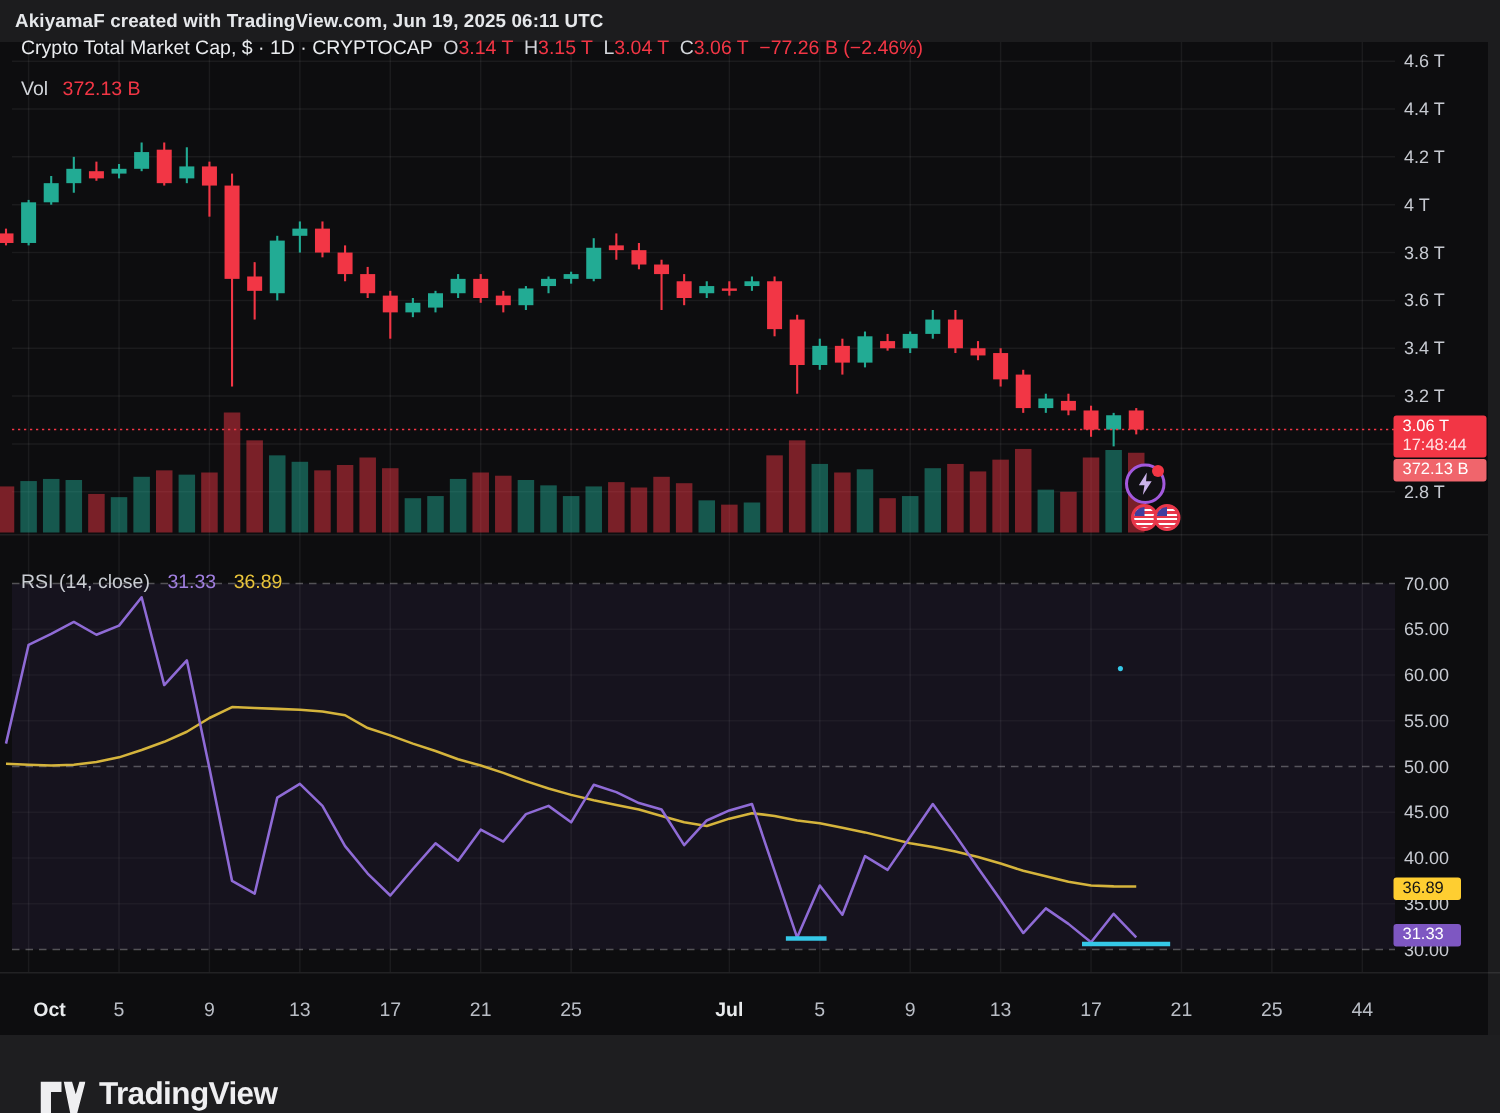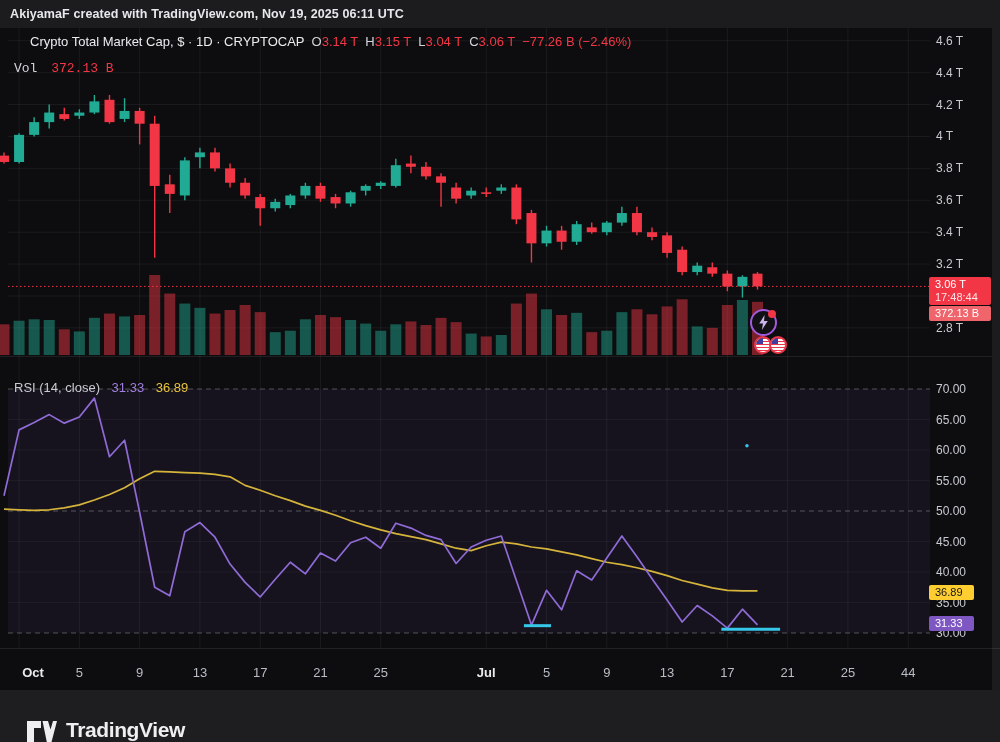--- a/index.html
+++ b/index.html
@@ -8,22 +8,22 @@
   .topbar{position:absolute;left:0;top:0;width:100%;height:28px;background:#1C1C1E;
           display:flex;align-items:center;}
   .topbar span{margin-left:10px;font-size:12.5px;font-weight:700;color:#E6E8EB;letter-spacing:.1px;}
   .chartbg{position:absolute;left:0;top:28px;width:1000px;height:662px;background:#0D0D0F;}
   #chartsvg{position:absolute;left:0;top:28px;}
   .rightstrip{position:absolute;left:992px;top:28px;width:8px;height:662px;background:#1C1C1E;}
 
   .legend{position:absolute;font-size:13px;color:#E9EBEE;white-space:nowrap;}
   .legend .k{color:#D2D5DA;margin-left:7px;}
   .legend .v{color:#F23645;}
-  .legend-main{left:14px;top:34px;margin-left:16px;}
-  .legend-vol{left:14px;top:61px;color:#D2D5DA;font-family:Liberation Mono, monospace;}
+  .legend-main{left:14px;top:24px;}
+  .legend-vol{left:14px;top:51px;color:#D2D5DA;}
   .legend-vol .v{margin-left:6px;}
   .legend-rsi{left:14px;top:380px;color:#C9CCD2;}
   .legend-rsi .rsi-v{color:#A17FE0;margin-left:8px;}
   .legend-rsi .ma-v{color:#E9C43B;margin-left:8px;}
 
   .badge{position:absolute;left:929px;width:62px;border-radius:2px;color:#fff;
          font-size:11px;line-height:13px;padding:1px 0 1px 6px;box-sizing:border-box;}
   .badge-price{top:277px;background:#F23645;}
   .badge-price .t2{color:#FFE3E5;}
   .badge-vol{top:306px;background:#F0656C;}
@@ -50,21 +50,21 @@
   .evt-flag .canton{position:absolute;left:0;top:0;width:7px;height:6px;background:#3F3D9E;}
   .flag1{left:754px;top:336px;}
   .flag2{left:769px;top:336px;}
 </style>
 </head>
 <body>
 
 <div class="stage">
 
   <div class="topbar">
-    <span>AkiyamaF created with TradingView.com, Nov 19, 2025 06:11 UTC</span>
+    <span>AkiyamaF created with TradingView.com, Jun 19, 2025 06:11 UTC</span>
   </div>
 
   <div class="chartbg"></div>
 
   <svg id="chartsvg" width="1000" height="662" viewBox="0 28 1000 662">
       <g>
         <line x1="19.07" x2="19.07" y1="28" y2="648" stroke="rgba(255,255,255,0.06)" stroke-width="1"></line>
         <line x1="79.35" x2="79.35" y1="28" y2="648" stroke="rgba(255,255,255,0.06)" stroke-width="1"></line>
         <line x1="139.63" x2="139.63" y1="28" y2="648" stroke="rgba(255,255,255,0.06)" stroke-width="1"></line>
         <line x1="199.91" x2="199.91" y1="28" y2="648" stroke="rgba(255,255,255,0.06)" stroke-width="1"></line>

